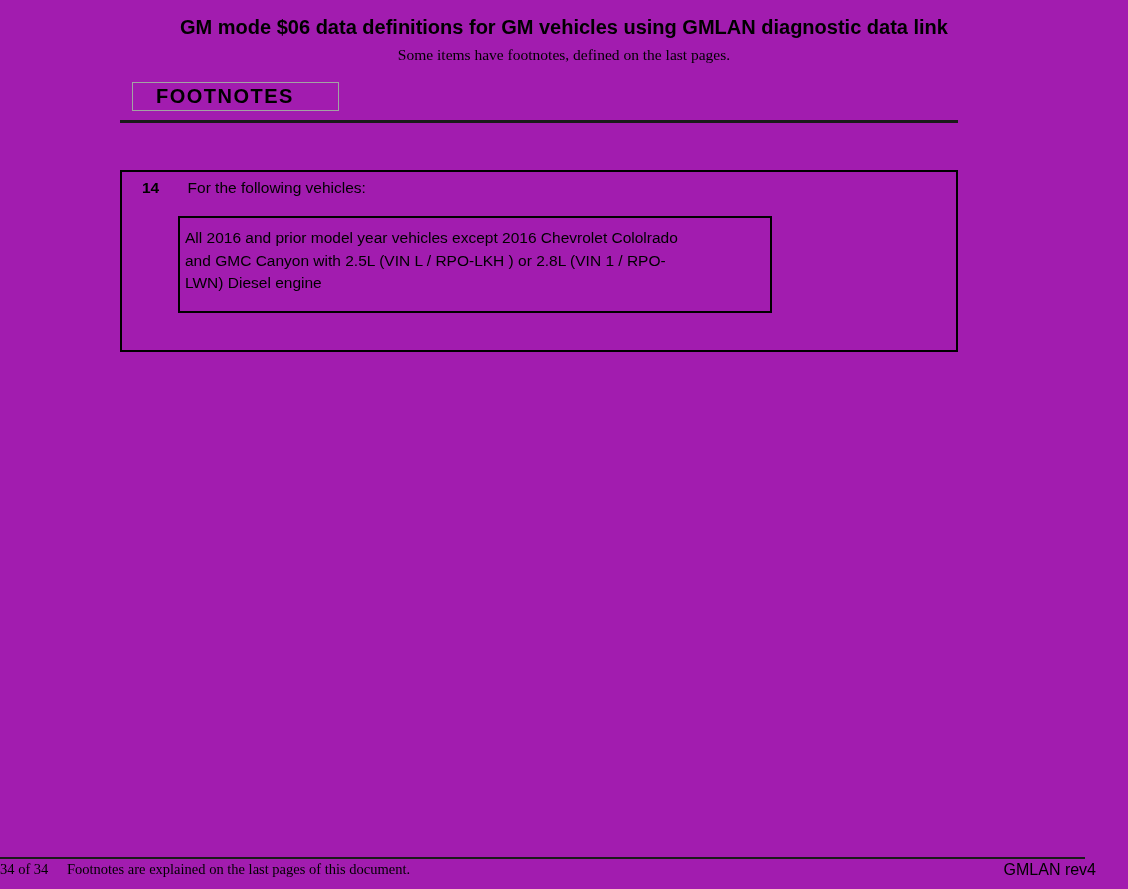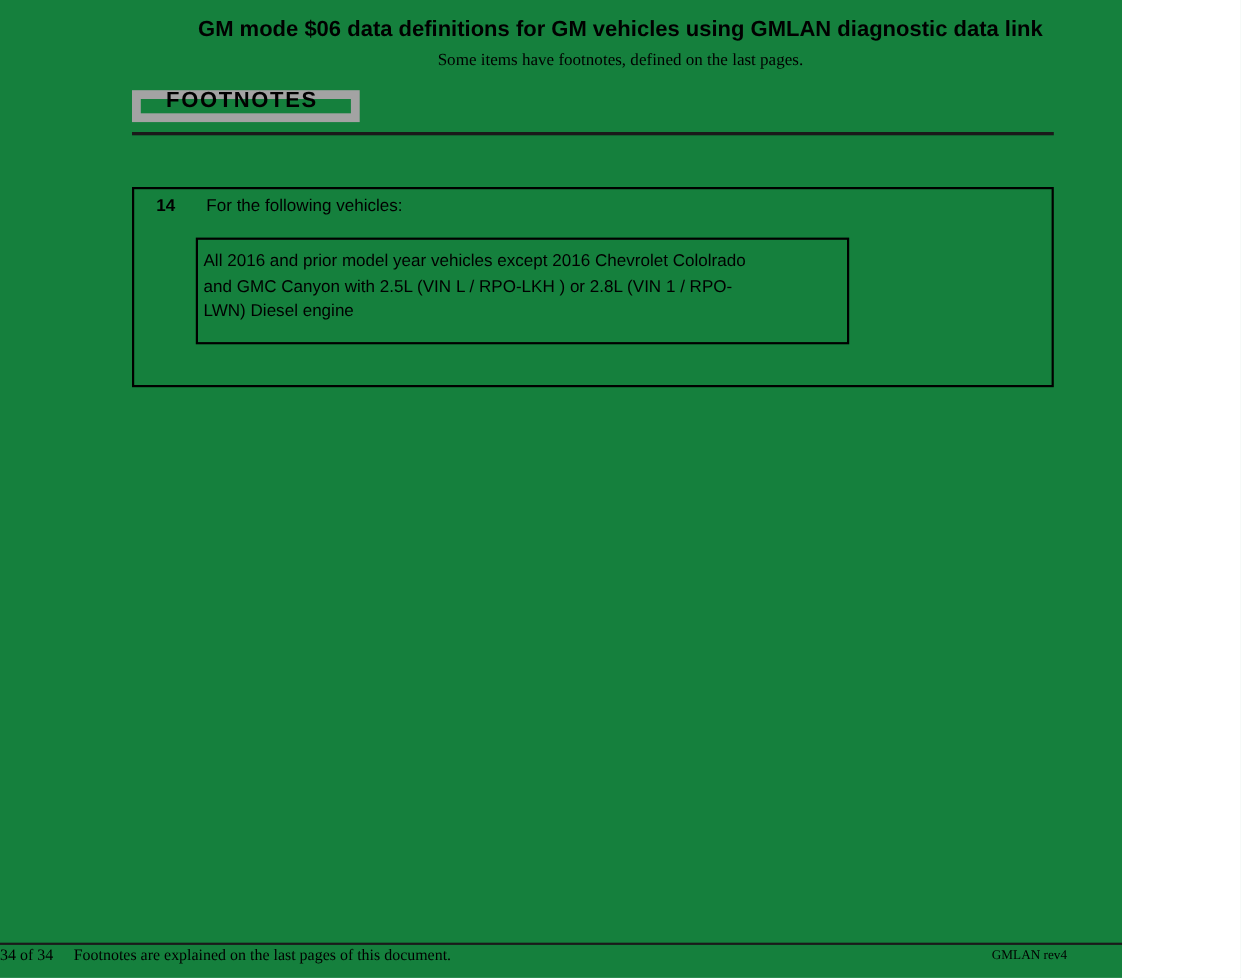--- a/index.html
+++ b/index.html
@@ -2,23 +2,23 @@
 <html><head>
 <meta charset="utf-8">
 <style>
   html, body {
     margin: 0;
     padding: 0;
     background: #ffffff;
   }
   .page {
     position: relative;
-    width: 1020px;
+    width: 1128px;
     height: 889px;
-    background: #15803d;
+    background: #a21caf;
     font-family: "Liberation Sans", sans-serif;
     color: #000000;
     overflow: hidden;
   }
   .title {
     position: absolute;
     top: 16px;
     left: 0;
     width: 1128px;
     text-align: center;
@@ -32,28 +32,28 @@
     top: 46px;
     left: 0;
     width: 1128px;
     text-align: center;
     font-size: 15.5px;
     font-family: "Liberation Serif", serif;
     color: #000000;
   }
   .footnotes-box {
     position: absolute;
-    left: 120px;
+    left: 132px;
     top: 82px;
     width: 207px;
     height: 29px;
-    border: 8px solid #a3a3a3;
+    border: 1px solid #a3a3a3;
     box-sizing: border-box;
     display: flex;
-    align-items: flex-end;
+    align-items: center;
   }
   .footnotes-box span {
     font-size: 20px;
     font-weight: bold;
     letter-spacing: 1.5px;
     padding-left: 23px;
     font-family: "Liberation Sans", sans-serif;
   }
   .header-rule {
     position: absolute;
@@ -121,24 +121,24 @@
   .footer-center {
     position: absolute;
     left: 0;
     top: 861px;
     width: 1128px;
     font-size: 14.5px;
     font-family: "Liberation Serif", serif;
   }
   .footer-right {
     position: absolute;
-    right: 50px;
+    right: 32px;
     top: 861px;
-    font-size: 12px;
-    font-family: Liberation Serif, serif;
+    font-size: 16px;
+    font-family: Liberation Sans, sans-serif;
   }
 </style>
 </head>
 <body>
 
 <div class="page">
 
   <div class="title">GM mode $06 data definitions for GM vehicles using GMLAN diagnostic data link</div>
   <div class="subtitle">Some items have footnotes, defined on the last pages.</div>
 

